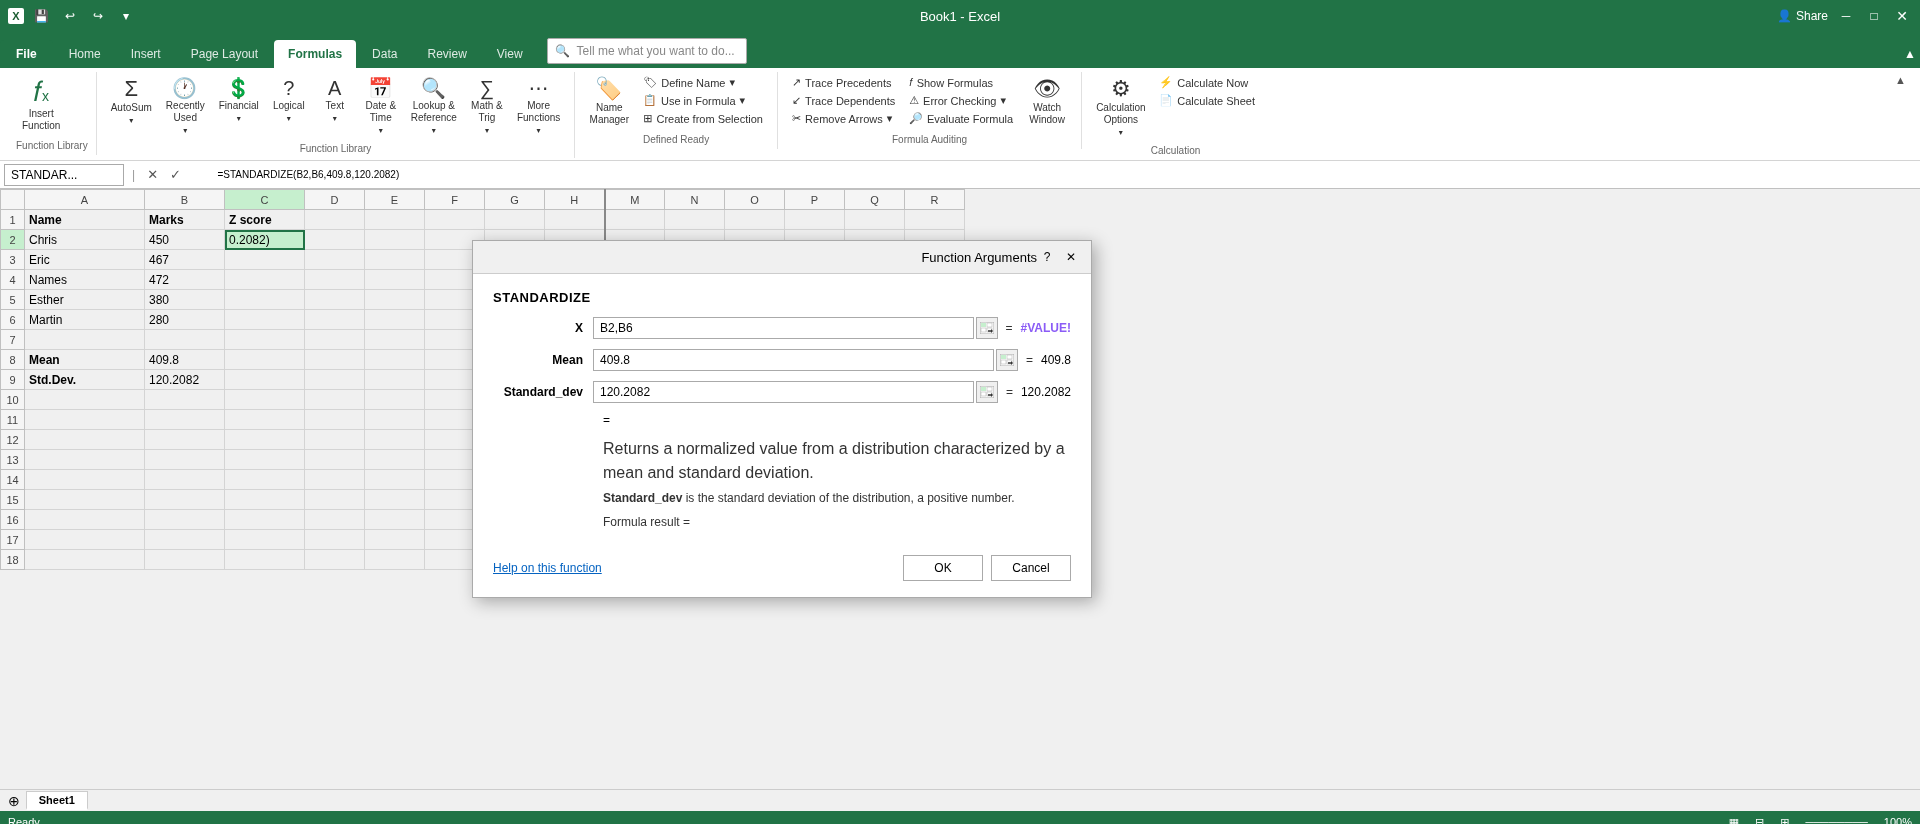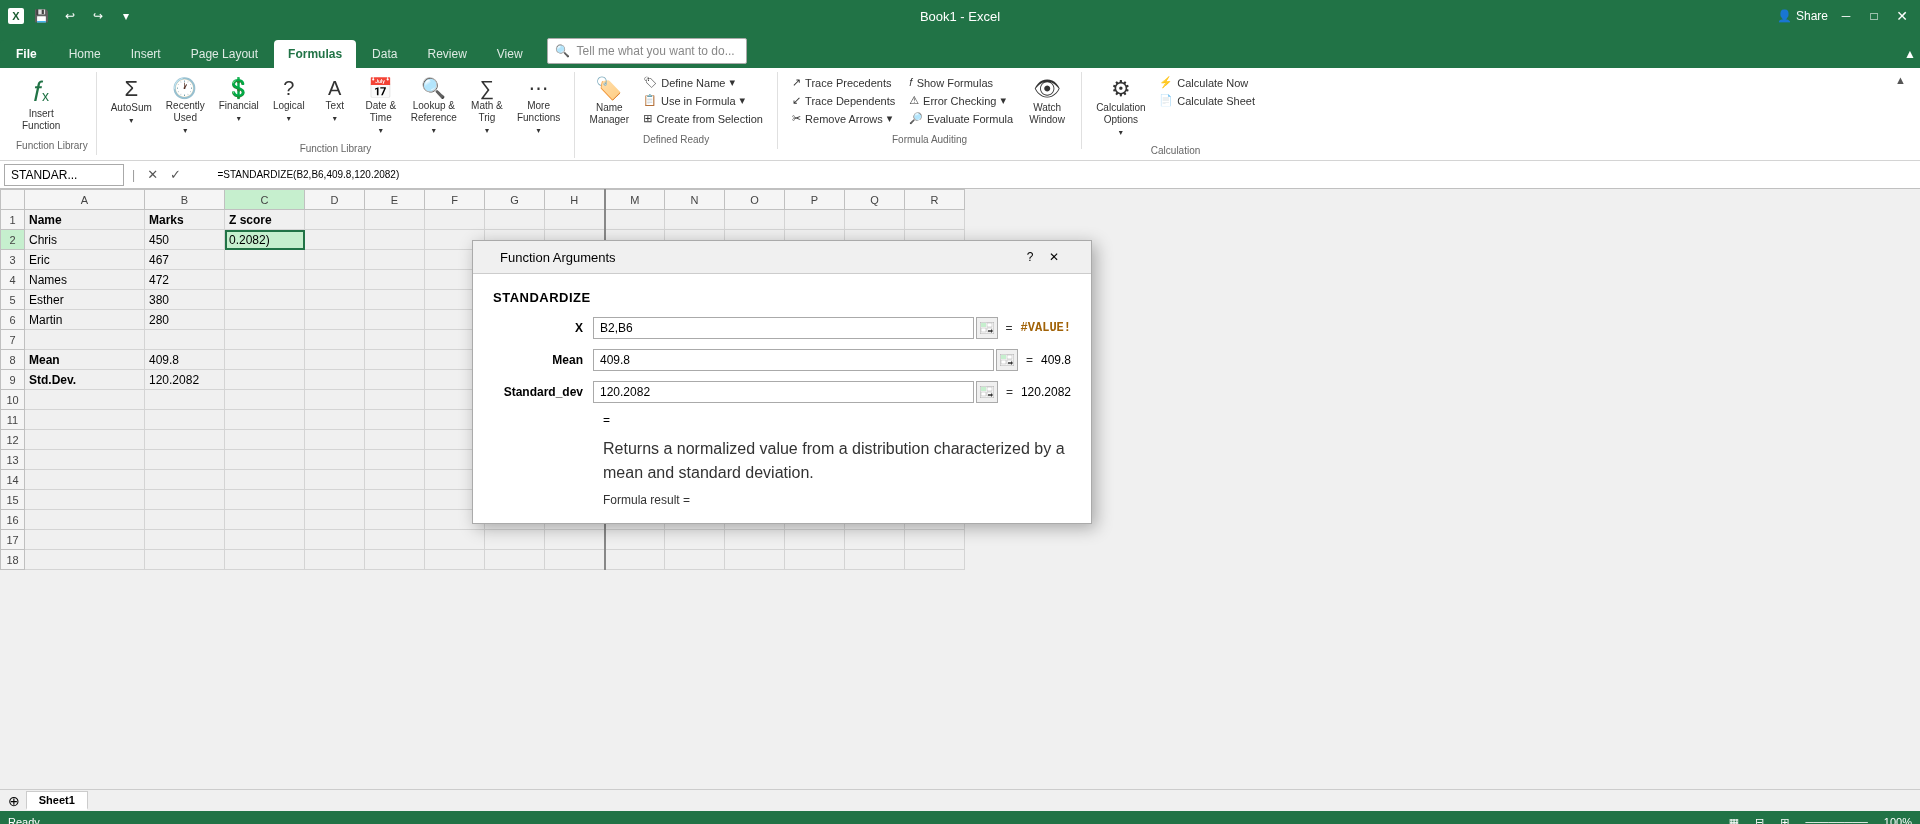--- a/index.html
+++ b/index.html
@@ -154,24 +154,24 @@
       left: 472px;
       width: 620px;
       background: white;
       border: 1px solid #aaa;
       box-shadow: 4px 4px 16px rgba(0,0,0,0.3);
       pointer-events: all;
     }
     .dialog-titlebar {
       background: #f0f0f0;
       border-bottom: 1px solid #ccc;
-      padding: 6px 27px;
+      padding: 6px 10px;
       display: flex;
       align-items: center;
-      justify-content: space-between;
+      justify-content: flex-end;
     }
     .dialog-title { font-size: 13px; font-weight: 500; }
     .dialog-titlebar-btns { display: flex; gap: 4px; }
     .dialog-btn-icon {
       width: 20px; height: 20px;
       display: flex; align-items: center; justify-content: center;
       font-size: 12px; cursor: pointer;
       border: none; background: none;
     }
     .dialog-body { padding: 16px 20px; }
@@ -190,21 +190,21 @@
       width: 22px; height: 22px;
       border: 1px solid #aaa;
       background: #f0f0f0;
       cursor: pointer;
       display: flex; align-items: center; justify-content: center;
       font-size: 10px;
       margin-left: 2px;
     }
     .arg-eq { padding: 0 8px; font-size: 12px; color: #333; }
     .arg-result { font-size: 12px; }
-    .arg-result.error { color: #a16207; font-weight: 600; font-family: Liberation Mono, monospace; }
+    .arg-result.error { color: #8b5cf6; font-weight: 600; }
     .dialog-desc { font-size: 16px; color: #333; margin: 8px 0 4px 110px; line-height: 1.5; }
     .dialog-desc-detail { font-size: 12px; color: #333; margin: 4px 0 4px 110px; line-height: 1.5; }
     .formula-result-row { margin: 8px 0 0 110px; font-size: 12px; color: #333; }
     .dialog-footer {
       display: flex;
       justify-content: flex-end;
       align-items: center;
       padding: 10px 20px 16px;
       border-top: none;
       gap: 8px;
@@ -903,18 +903,28 @@
         </div>
         <span class="arg-eq">=</span>
         <span class="arg-result">120.2082</span>
       </div>
 
       <div class="arg-row" style="margin-left:110px;">
         <span>=</span>
       </div>
 
       <div class="dialog-desc">Returns a normalized value from a distribution characterized by a mean and standard deviation.</div>
+      <div class="dialog-desc-detail">
+        <strong>Standard_dev</strong><span>  is the standard deviation of the distribution, a positive number.</span>
+      </div>
 
       <div class="formula-result-row">Formula result =</div>
     </div>
 
+    <div class="dialog-footer">
+      <div class="dialog-footer-left">
+        <a class="link">Help on this function</a>
+      </div>
+      <button class="ok-btn">OK</button>
+      <button class="cancel-btn">Cancel</button>
+    </div>
   </div>
 </div>
 
 </body></html>

